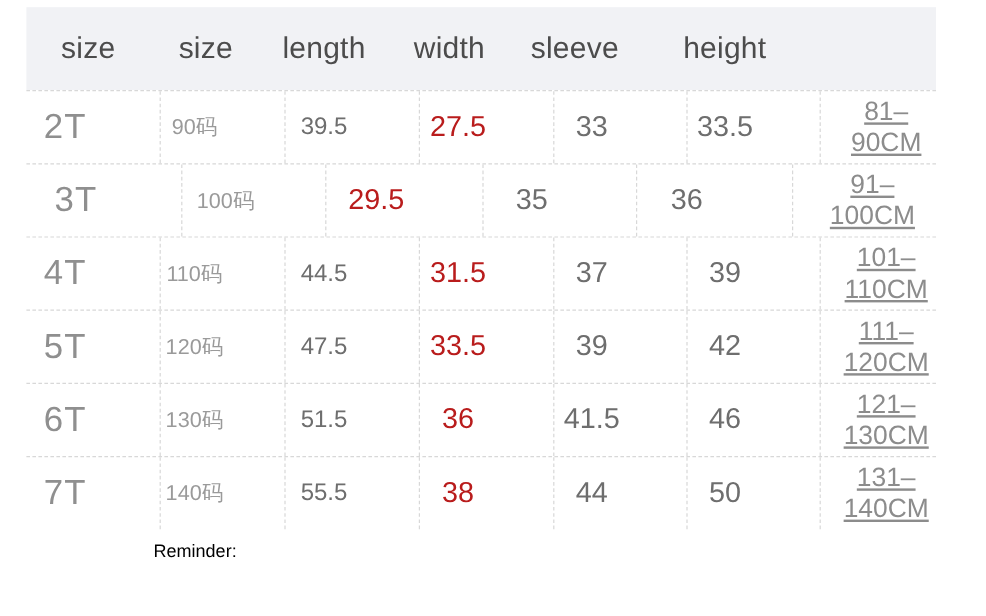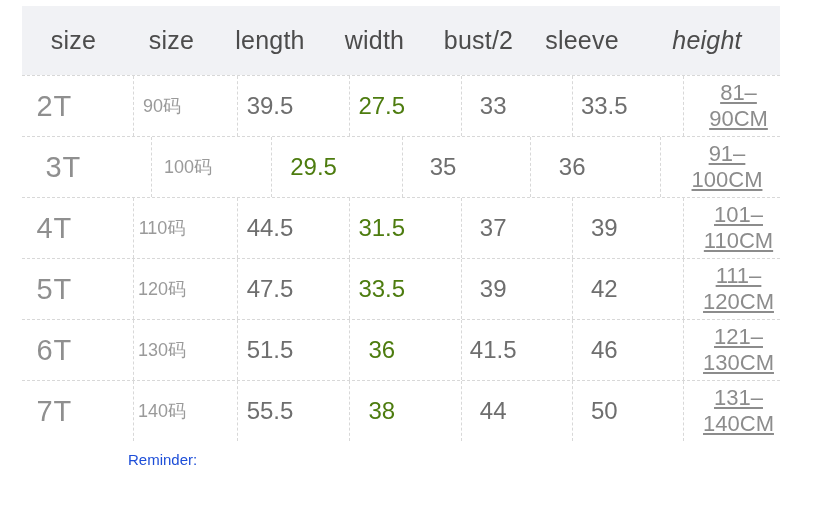--- a/index.html
+++ b/index.html
@@ -86,63 +86,62 @@
     content: "";
     position: absolute;
     left: 0;
     top: 0;
     bottom: 0;
     border-left: 1px dashed #d8d8d8;
   }
 
   .col-size-t   { width: 103px; font-size: 29px; color: #8f8f8f; letter-spacing: 1px; }
   .col-size-cn  { width: 93px;  font-size: 18px; color: #9a9a9a; }
-  .col-length   { width: 104px; font-size: 24px; color: #6e6e6e; }
-  .col-width    { width: 105px; font-size: 24px; color: #4d7c0f; }
+  .col-length   { width: 104px; font-size: 20px; color: #6e6e6e; }
+  .col-width    { width: 105px; font-size: 24px; color: #b91c1c; }
   .col-bust     { width: 103px; font-size: 24px; color: #6e6e6e; text-align: right; }
   .col-sleeve   { width: 104px; font-size: 24px; color: #6e6e6e; }
   .col-height   { width: 146px; font-size: 22px; color: #8c8c8c;
                   justify-content: flex-start; padding-left: 14px; text-decoration: underline; }
 
   
   .h-size-t   { width: 103px; }
   .h-size-cn  { width: 93px; }
   .h-length   { width: 104px; }
   .h-width    { width: 105px; }
   .h-bust     { width: 103px; }
   .h-sleeve   { width: 104px; }
-  .h-height   { width: 146px; font-style: italic; }
+  .h-height   { width: 146px; }
 
   
   .footer {
     position: absolute;
     left: 128px;
     top: 446px;
     width: 680px;
   }
   .footer-line {
     font-size: 15px;
-    color: #1d4ed8;
+    color: #000000;
     line-height: 27px;
     white-space: nowrap;
   }
 </style>
 </head>
 <body>
 
 <div id="size-chart">
 
   <div class="header-band"></div>
 
   <div class="header-row">
     <div class="header-cell h-size-t">size</div>
     <div class="header-cell h-size-cn">size</div>
     <div class="header-cell h-length">length</div>
     <div class="header-cell h-width">width</div>
-    <div class="header-cell h-bust">bust/2</div>
     <div class="header-cell h-sleeve">sleeve</div>
     <div class="header-cell h-height">height</div>
   </div>
 
   <div class="table-body">
 
     <div class="data-row">
       <div class="cell col-size-t">2T</div>
       <div class="cell col-size-cn">90码</div>
       <div class="cell col-length">39.5</div>

